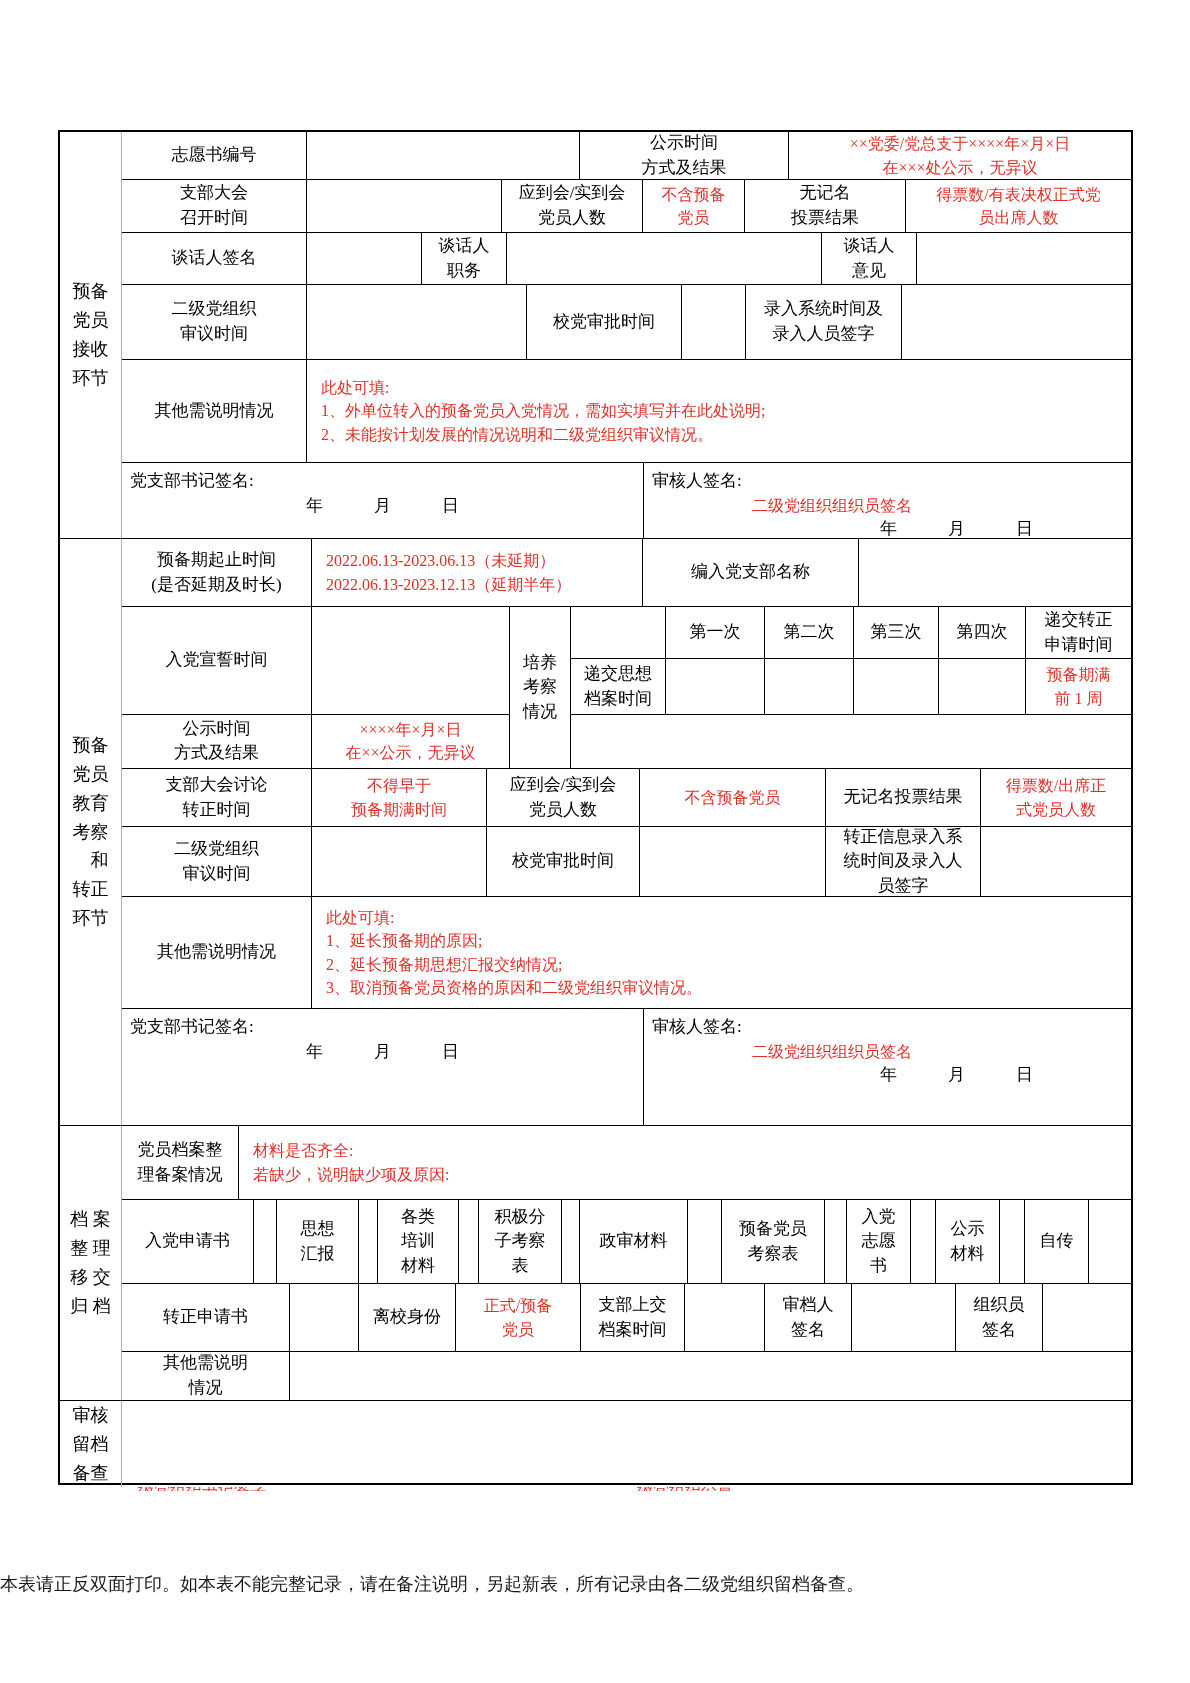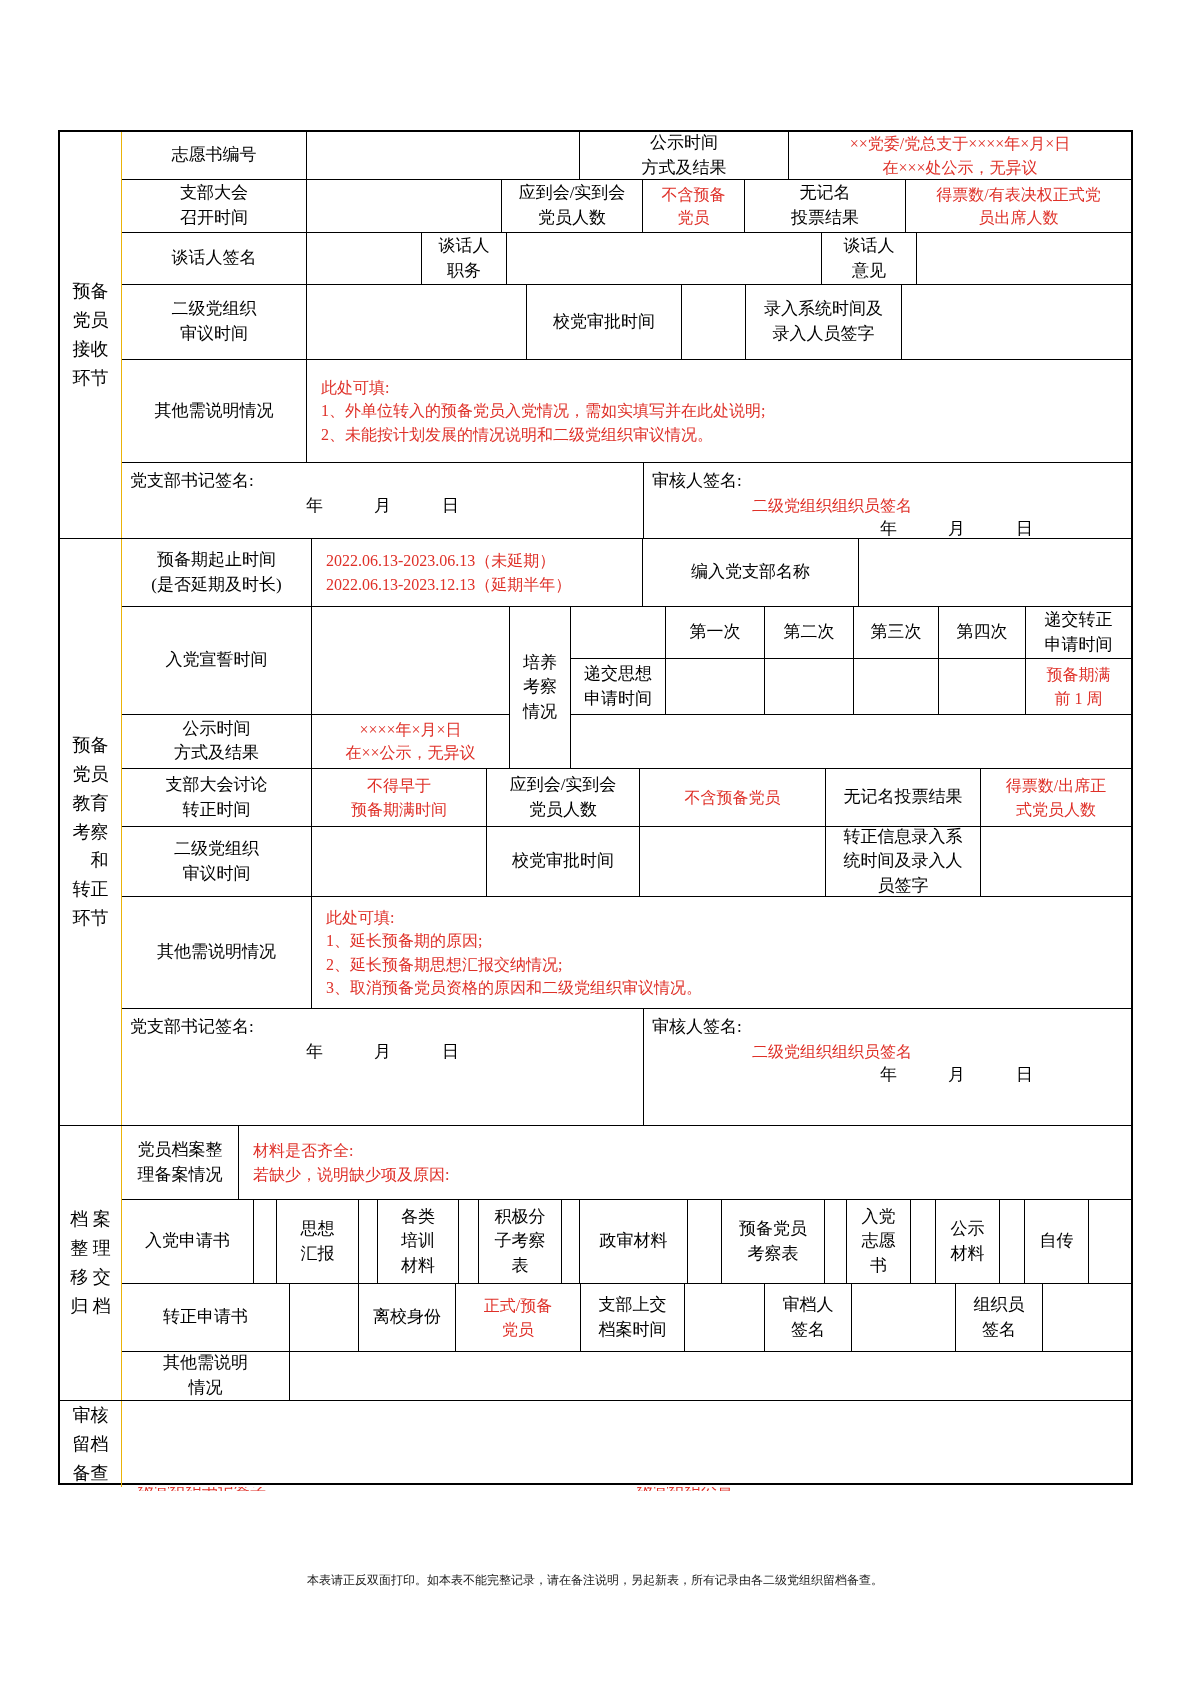--- a/index.html
+++ b/index.html
@@ -43,21 +43,21 @@
     display:flex;flex-direction:column;justify-content:flex-start;
     align-items:stretch;text-align:left;padding:6px 8px;
   }
   .sigcell .sigline{font-size:17px;}
   .sigcell .redline{font-size:16px;padding-left:100px;}
   .sigcell .dateline{font-size:17px;text-align:center;}
   .sigcell .dateline.right{text-align:right;padding-right:90px;}
   .sealcell{display:flex;align-items:center;justify-content:flex-start;font-size:16px;}
   .footer{
     position:absolute;left:0;top:1572px;width:100%;
-    text-align:center;font-size:12px;color:#1a1a1a;
+    text-align:left;font-size:18px;color:#1a1a1a;
   }
 </style>
 </head>
 <body>
 
 <div class="table">
 
   <div class="band">
     <div class="side">预备
 党员
@@ -173,21 +173,21 @@
             <div class="cell" style="flex:0 0 95px"></div>
             <div class="cell" style="flex:0 0 99px">第一次</div>
             <div class="cell" style="flex:0 0 89px">第二次</div>
             <div class="cell" style="flex:0 0 85px">第三次</div>
             <div class="cell" style="flex:0 0 87px">第四次</div>
             <div class="cell last" style="flex:1">递交转正
 申请时间</div>
           </div>
           <div class="subrow" style="height:56px">
             <div class="cell" style="flex:0 0 95px">递交思想
-申请时间</div>
+档案时间</div>
             <div class="cell" style="flex:0 0 99px"></div>
             <div class="cell" style="flex:0 0 89px"></div>
             <div class="cell" style="flex:0 0 85px"></div>
             <div class="cell" style="flex:0 0 87px"></div>
             <div class="cell last red small" style="flex:1">预备期满
 前 1 周</div>
           </div>
         </div>
       </div>
 

